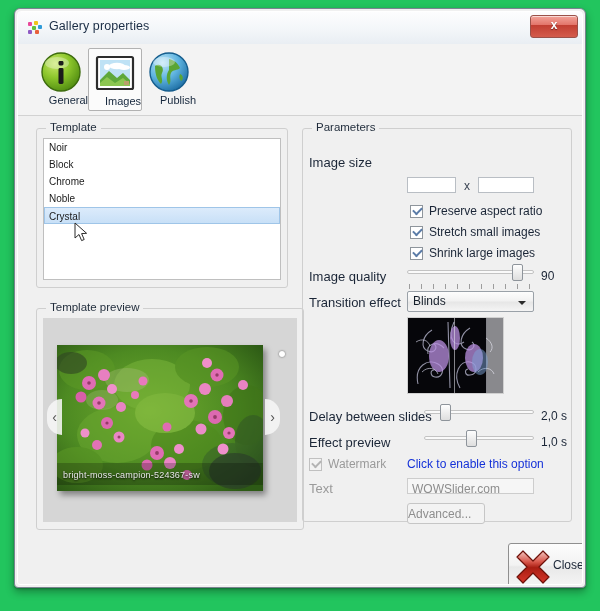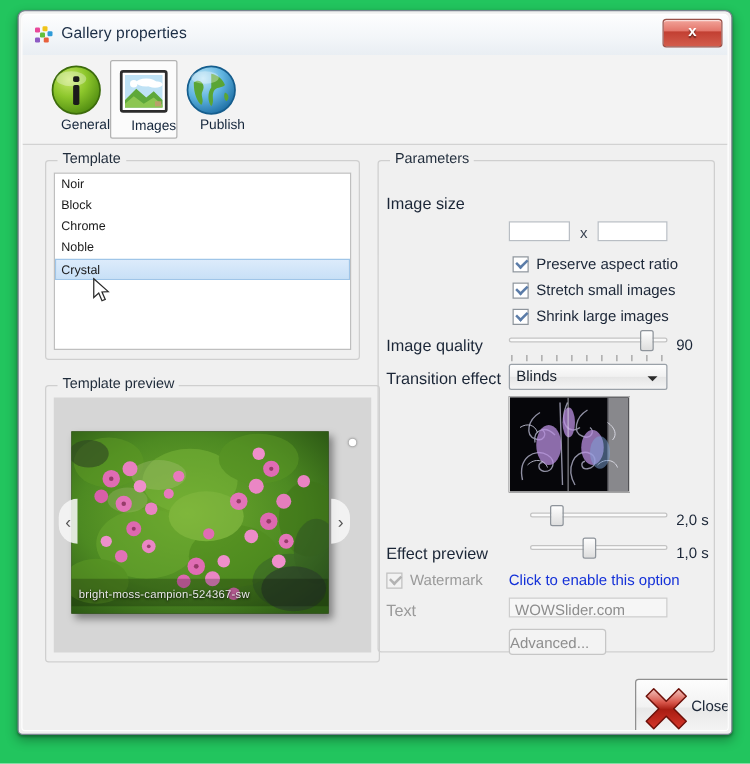--- a/index.html
+++ b/index.html
@@ -617,20 +617,21 @@
               <rect x="46" y="0" width="1" height="75" fill="#e9e9f2"></rect>
               <rect x="78" y="0" width="1" height="75" fill="#e9e9f2"></rect>
               <rect x="79" y="0" width="16" height="75" fill="#f4f4f8"></rect>
             </g>
             <g fill="#7ea4d8" opacity=".5">
               <ellipse cx="72" cy="44" rx="8" ry="13"></ellipse>
             </g>
           </svg>
         </div>
 
+        <div class="plabel" style="left:6px; top:280px;">Delay between slides</div>
         <div class="slider" style="left:121px; top:274px; width:110px;">
           <div class="track"></div>
           <div class="thumb" style="left:16px;"></div>
         </div>
         <div class="pvalue" style="left:238px; top:280px;">2,0 s</div>
 
         <div class="plabel" style="left:6px; top:306px;">Effect preview</div>
         <div class="slider" style="left:121px; top:300px; width:110px;">
           <div class="track"></div>
           <div class="thumb" style="left:42px;"></div>

